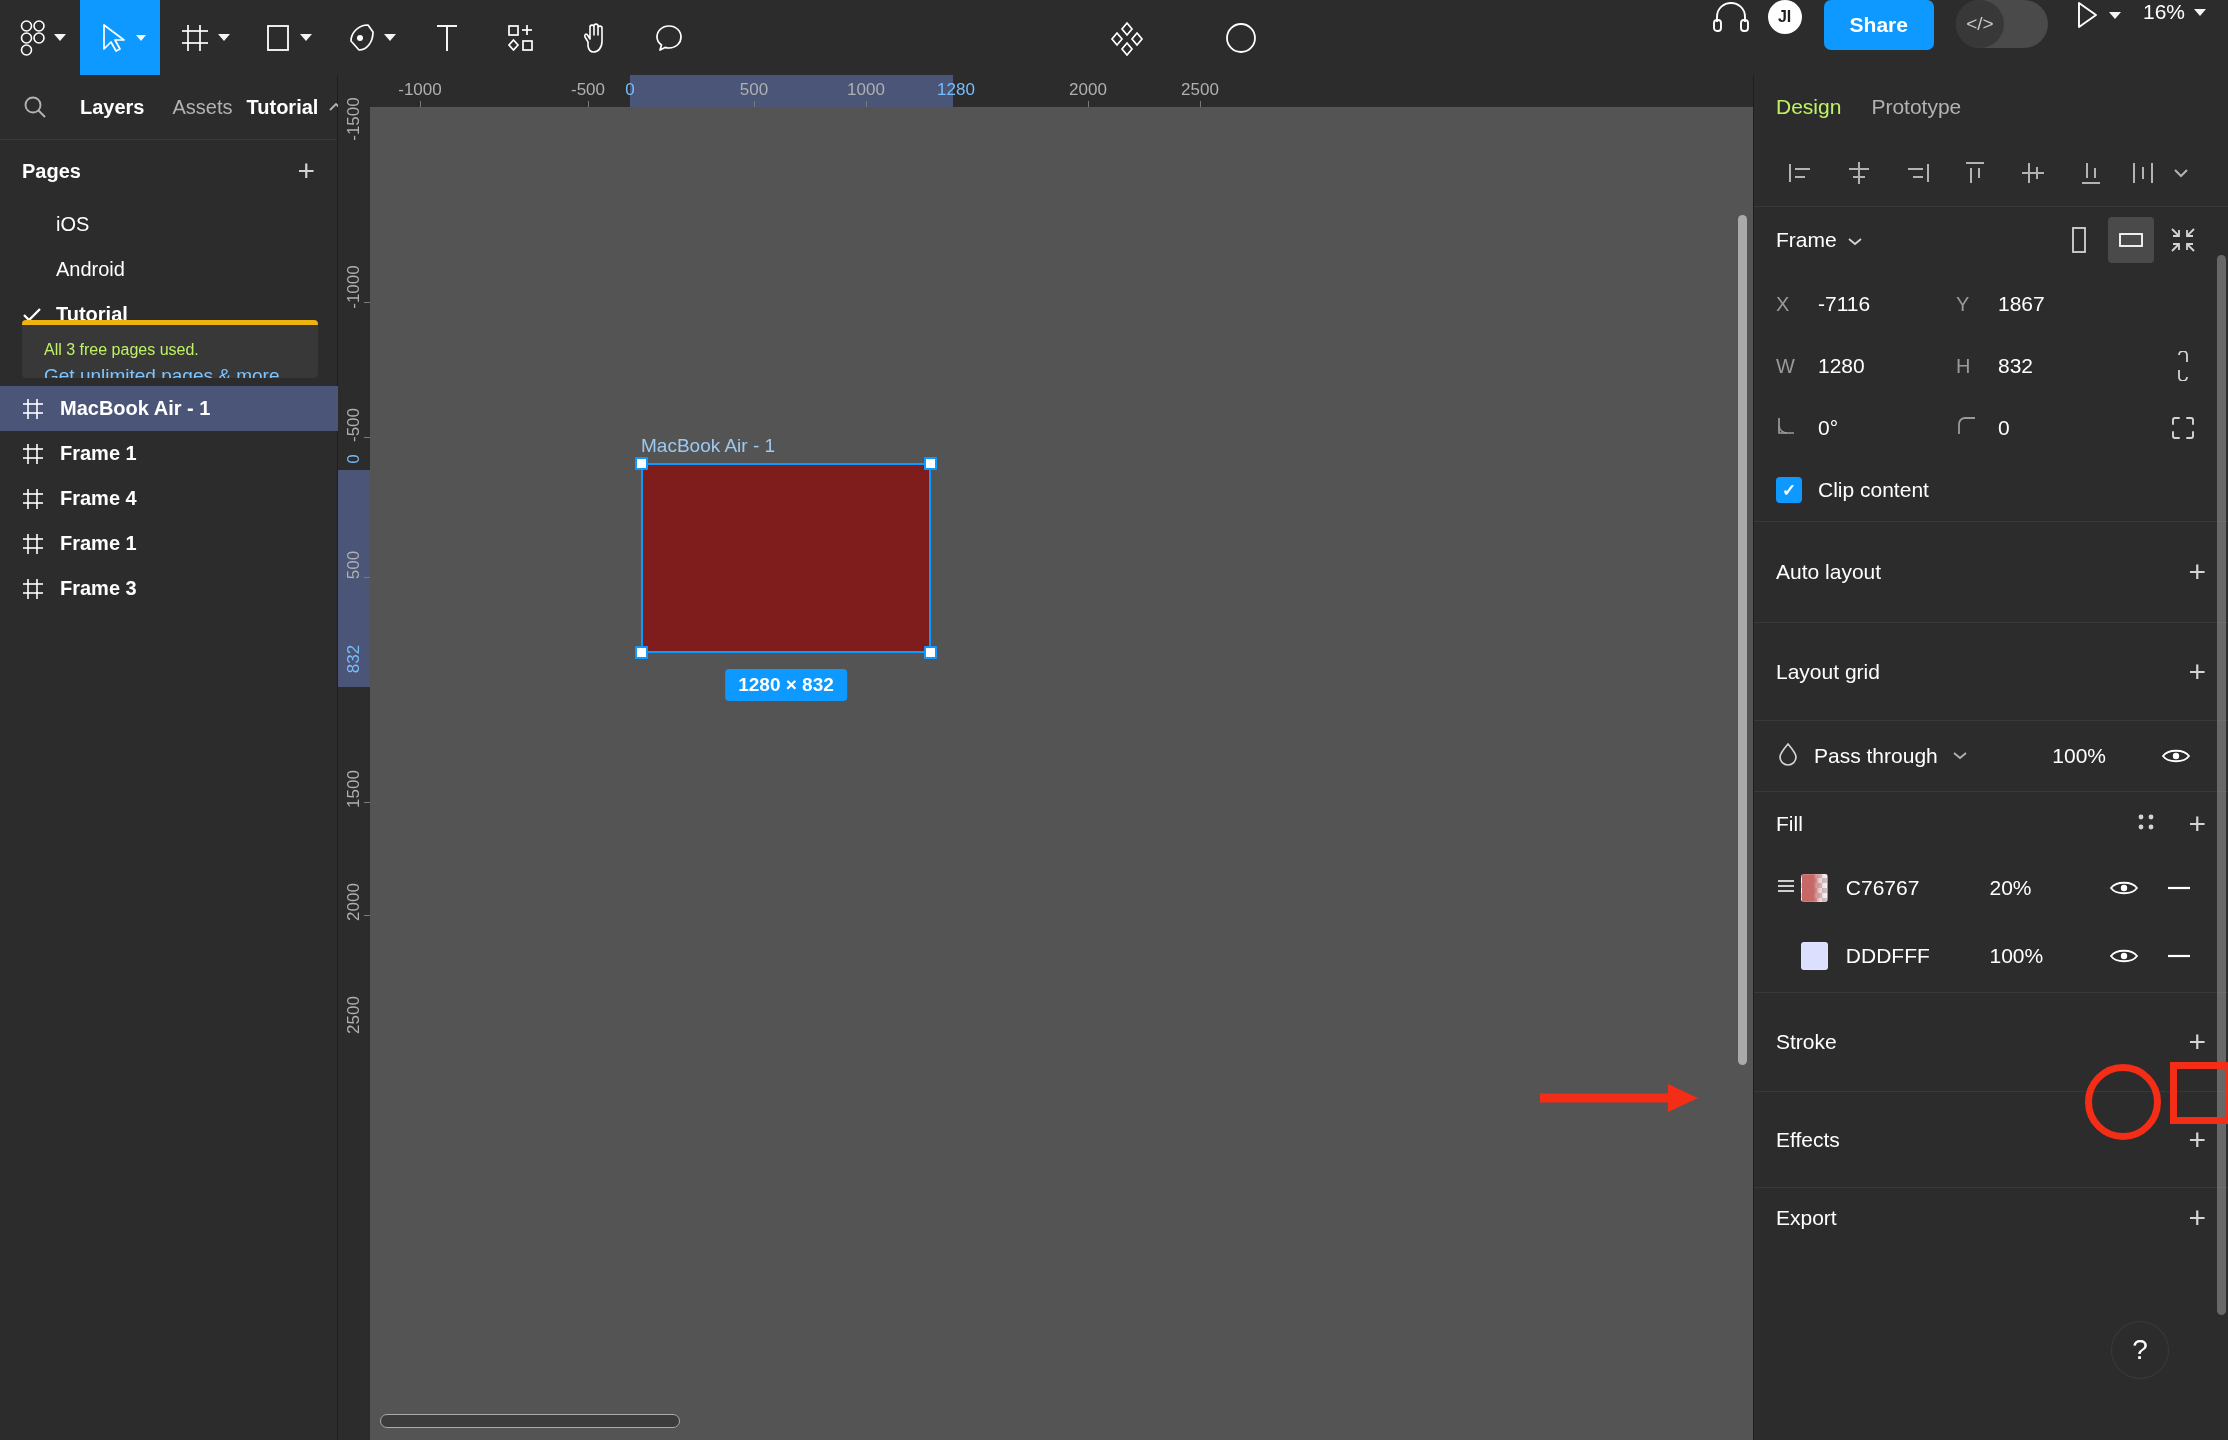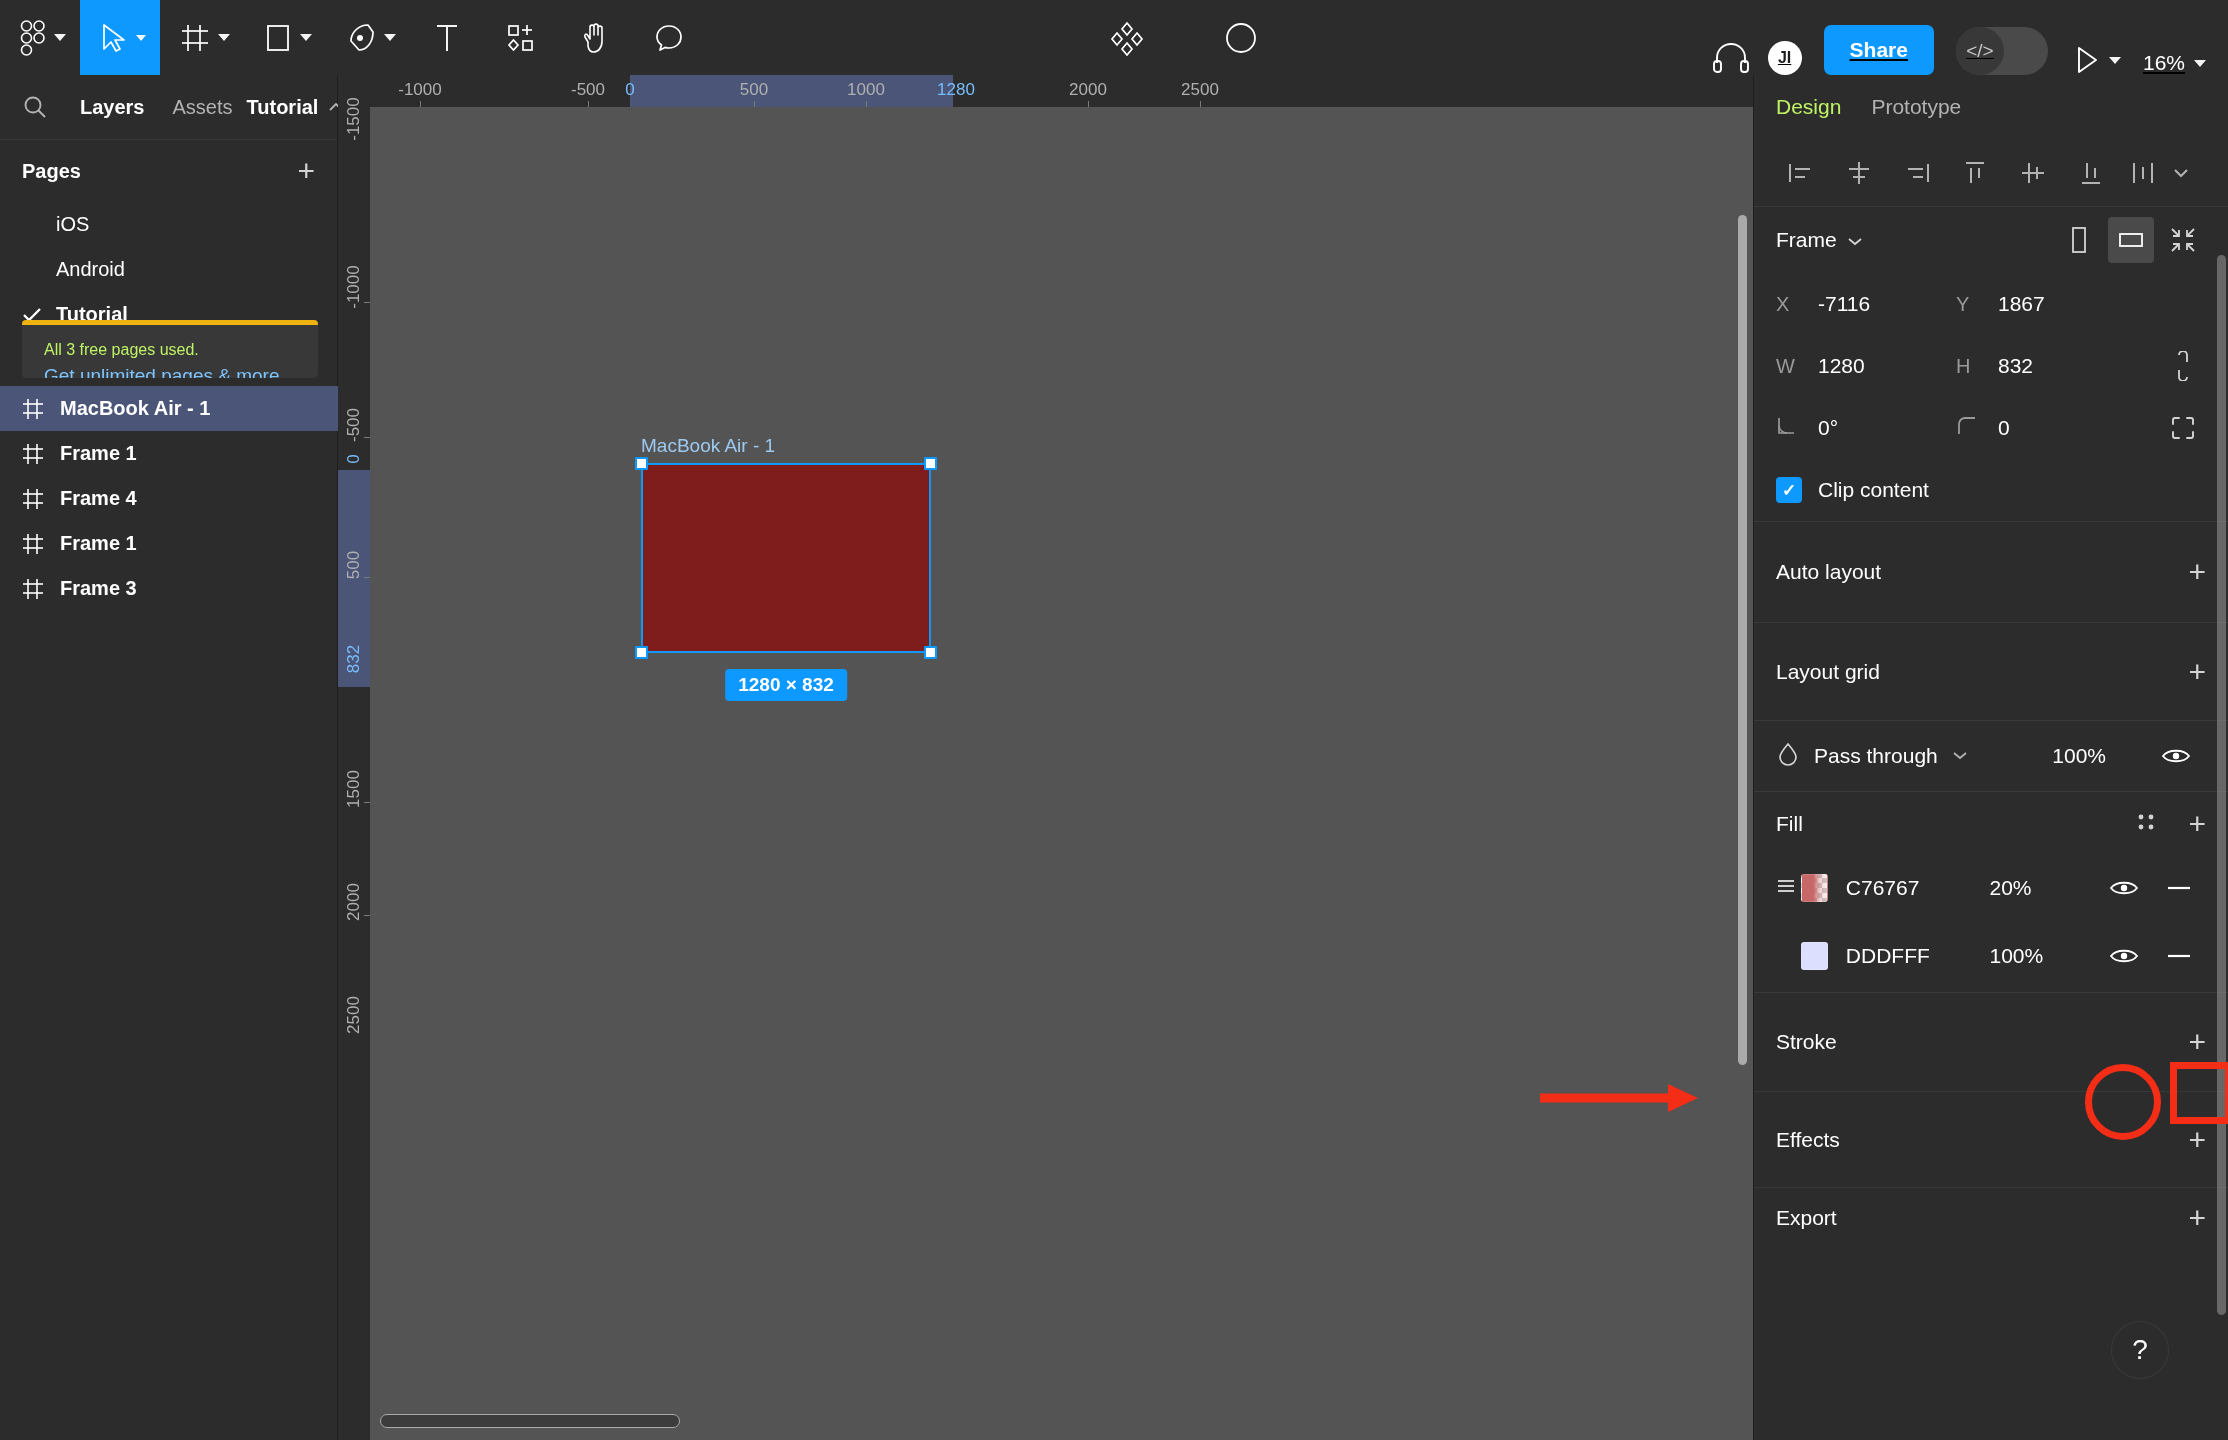--- a/index.html
+++ b/index.html
@@ -22,21 +22,21 @@
   .tb-item {
     height: 75px; display:flex; align-items:center; justify-content:center;
     color: #fff; cursor: pointer; position: relative;
   }
   .tb-item.group { padding: 0 14px 0 20px; gap: 8px; }
   .tb-item.single { width: 74px; }
   .tb-item.active { background: #0d99ff; }
   .chev { width:0;height:0;border-left:6px solid transparent;border-right:6px solid transparent;border-top:7px solid #fff; opacity:.95;}
   .chev.sm { border-left-width:5px;border-right-width:5px;border-top-width:6px; }
   .tb-center { position:absolute; left: 1090px; top:0; height:75px; display:flex; align-items:center; gap: 40px; }
-  .tb-right { position:absolute; right: 12px; top:0; height:75px; display:flex; align-items:flex-end; gap: 0px; text-decoration: underline; }
+  .tb-right { position:absolute; right: 12px; top:0; height:75px; display:flex; align-items:flex-start; gap: 0px; }
   .share-btn {
     background:#0d99ff; color:#fff; font-size:21px; font-weight:600;
     border-radius:7px; padding: 13px 26px; border:none; cursor:pointer;
     font-family:"Liberation Sans", sans-serif;
   }
   .devmode-toggle {
     width:92px; height:48px; border-radius:24px; background:#4a4a4a;
     display:flex; align-items:center; margin: 0 16px 0 22px; cursor:pointer; position:relative;
   }
   .devmode-knob {

